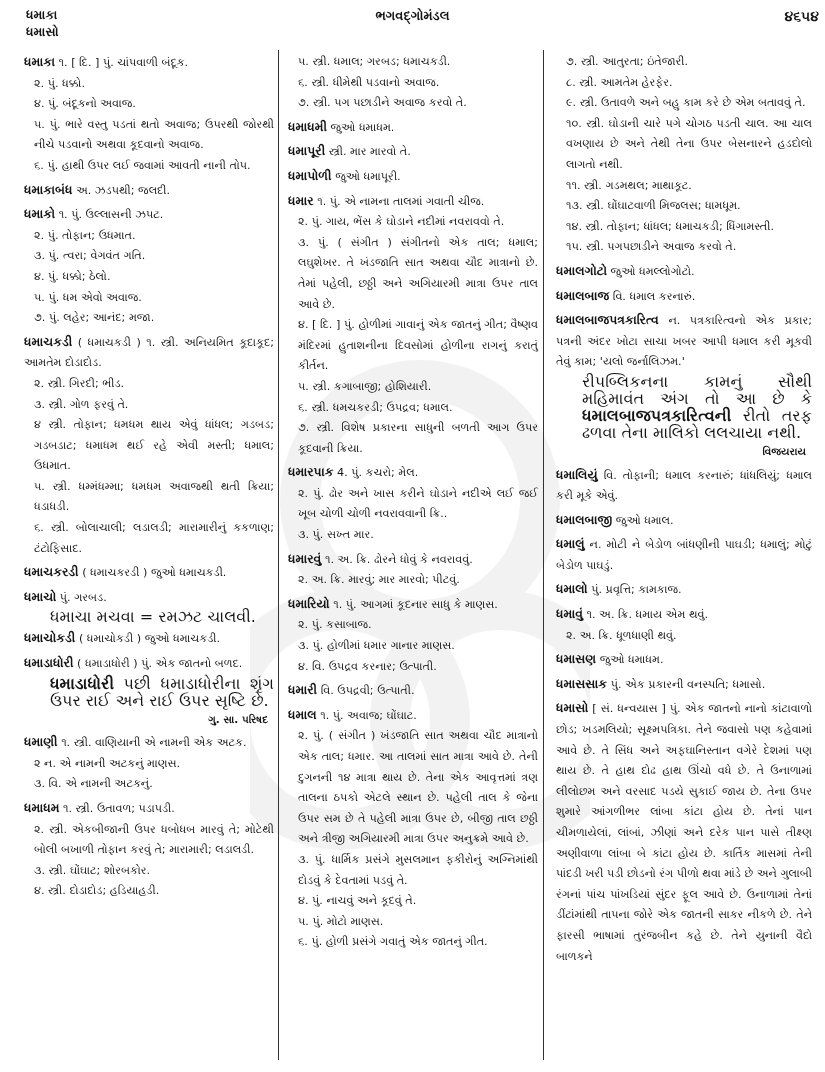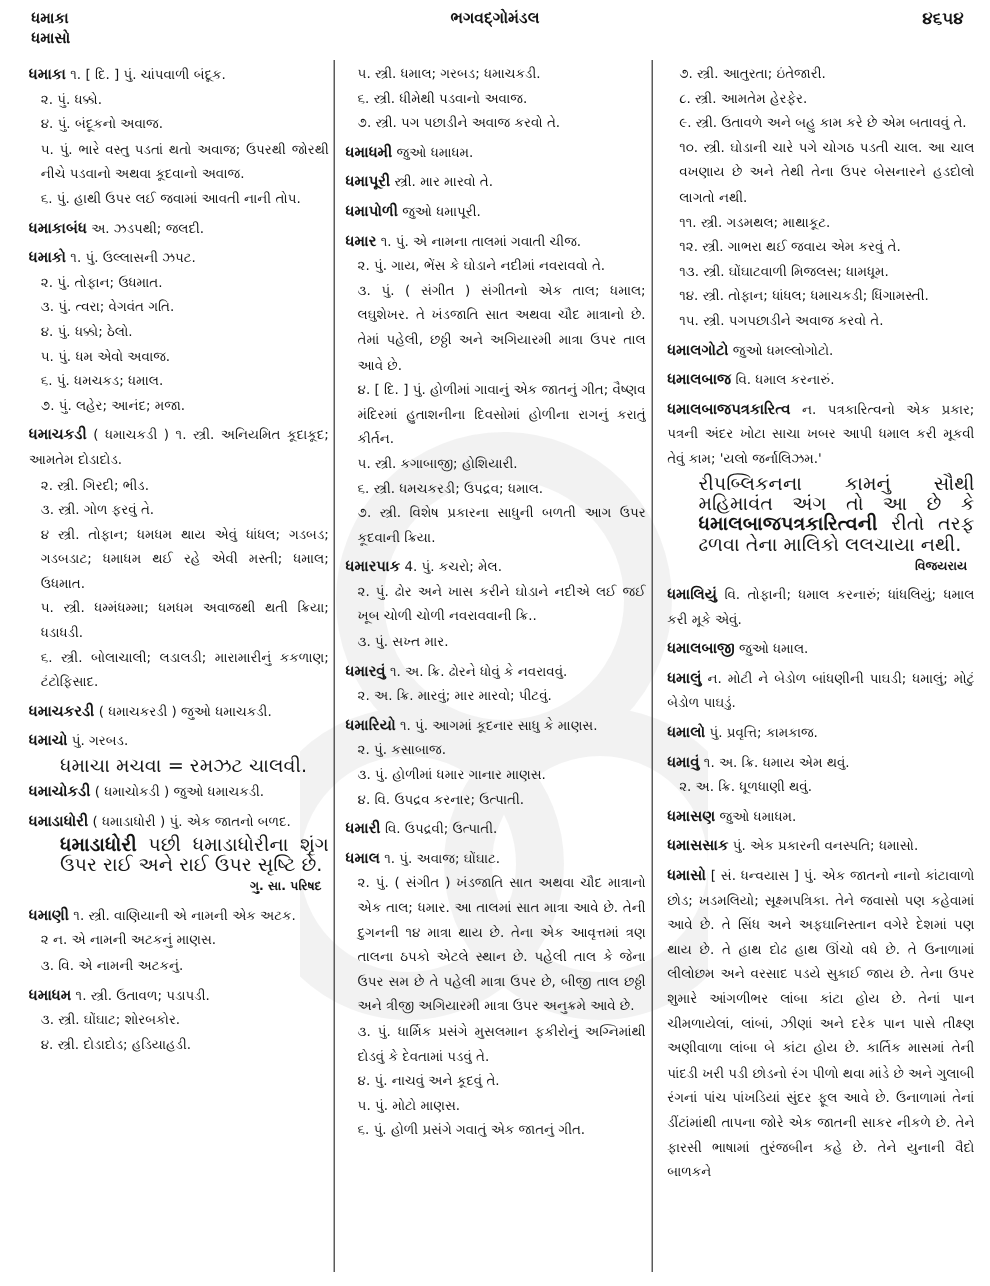--- a/index.html
+++ b/index.html
@@ -7,21 +7,21 @@
     width: 825px; height: 1072px; overflow: hidden; position: relative;
     font-family: "DejaVu Sans", sans-serif; color: #151515;
   }
   .watermark {
     position: absolute; left: 250px; top: 360px; width: 340px; height: 520px;
     pointer-events: none; opacity: 0.10;
   }
   .header { position: absolute; left: 0; top: 0; width: 825px; height: 48px; }
   .guide { position: absolute; left: 26px; top: 6px; font-weight: bold; font-size: 12.5px; line-height: 17px; }
   .title { position: absolute; left: 0; right: 0; top: 8px; text-align: center; font-size: 13px; font-weight: bold; }
-  .pageno { position: absolute; right: 22px; top: 8px; font-size: 14px; font-weight: bold; }
+  .pageno { position: absolute; right: 6px; top: 8px; font-size: 14px; font-weight: bold; }
   .col {
     position: absolute; top: 52px; font-size: 11.2px; line-height: 20.6px;
   }
   .col1 { left: 24px; width: 250px; }
   .col2 { left: 288px; width: 250px; }
   .col3 { left: 556px; width: 256px; }
   .divider { position: absolute; top: 50px; width: 1px; background: #333; }
   .d1 { left: 278px; height: 1010px; }
   .d2 { left: 543px; height: 1010px; }
   .entry { margin-bottom: 3px; text-align: justify; }
@@ -62,21 +62,20 @@
     </div>
     <div class="entry">
       <div class=""><span class="hw">ધમાકાબંધ</span> <span>અ. ઝડપથી; જલદી.</span></div>
     </div>
     <div class="entry">
       <div class=""><span class="hw">ધમાકો</span> <span>૧. પું. ઉલ્લાસની ઝપટ.</span></div>
       <div class="sub"><span>૨. પું. તોફાન; ઉધમાત.</span></div>
       <div class="sub"><span>૩. પું. ત્વરા; વેગવંત ગતિ.</span></div>
       <div class="sub"><span>૪. પું. ધક્કો; ઠેલો.</span></div>
       <div class="sub"><span>૫. પું. ધમ એવો અવાજ.</span></div>
-      <div class="sub"><span>૬. પું. ધમચકડ; ધમાલ.</span></div>
       <div class="sub"><span>૭. પું. લહેર; આનંદ; મજા.</span></div>
     </div>
     <div class="entry">
       <div class=""><span class="hw">ધમાચકડી</span> <span>( ધમાચકડી ) ૧. સ્ત્રી. અનિયમિત કૂદાકૂદ; આમતેમ દોડાદોડ.</span></div>
       <div class="sub"><span>૨. સ્ત્રી. ગિરદી; ભીડ.</span></div>
       <div class="sub"><span>૩. સ્ત્રી. ગોળ ફરવું તે.</span></div>
       <div class="sub"><span>૪ સ્ત્રી. તોફાન; ધમધમ થાય એવું ધાંધલ; ગડબડ; ગડબડાટ; ધમાધમ થઈ રહે એવી મસ્તી; ધમાલ; ઉધમાત.</span></div>
       <div class="sub"><span>૫. સ્ત્રી. ધમ્મંધમ્મા; ધમધમ અવાજથી થતી ક્રિયા; ધડાધડી.</span></div>
       <div class="sub"><span>૬. સ્ત્રી. બોલાચાલી; લડાલડી; મારામારીનું કકળાણ; ટંટોફિસાદ.</span></div>
     </div>
@@ -95,20 +94,21 @@
       <div class="quote"><span class="qhw">ધમાડાધોરી</span> <span>પછી ધમાડાધોરીના શૃંગ ઉપર રાઈ અને રાઈ ઉપર સૃષ્ટિ છે.</span></div>
       <div class="src">ગુ. સા. પરિષદ</div>
     </div>
     <div class="entry">
       <div class=""><span class="hw">ધમાણી</span> <span>૧. સ્ત્રી. વાણિયાની એ નામની એક અટક.</span></div>
       <div class="sub"><span>૨ ન. એ નામની અટકનું માણસ.</span></div>
       <div class="sub"><span>૩. વિ. એ નામની અટકનું.</span></div>
     </div>
     <div class="entry">
       <div class=""><span class="hw">ધમાધમ</span> <span>૧. સ્ત્રી. ઉતાવળ; પડાપડી.</span></div>
+      <div class="sub"><span>૨. સ્ત્રી. એકબીજાની ઉપર ધબોધબ મારવું તે; મોટેથી બોલી બખાળી તોફાન કરવું તે; મારામારી; લડાલડી.</span></div>
       <div class="sub"><span>૩. સ્ત્રી. ઘોંઘાટ; શોરબકોર.</span></div>
       <div class="sub"><span>૪. સ્ત્રી. દોડાદોડ; હડિયાહડી.</span></div>
     </div>
   </div>
 <div class="col col2">
     <div class="entry">
       <div class="sub"><span>૫. સ્ત્રી. ધમાલ; ગરબડ; ધમાચકડી.</span></div>
       <div class="sub"><span>૬. સ્ત્રી. ધીમેથી પડવાનો અવાજ.</span></div>
       <div class="sub"><span>૭. સ્ત્રી. પગ પછાડીને અવાજ કરવો તે.</span></div>
     </div>
@@ -157,21 +157,20 @@
       <div class="sub"><span>૬. પું. હોળી પ્રસંગે ગવાતું એક જાતનું ગીત.</span></div>
     </div>
   </div>
 <div class="col col3">
     <div class="entry">
       <div class="sub"><span>૭. સ્ત્રી. આતુરતા; ઇંતેજારી.</span></div>
       <div class="sub"><span>૮. સ્ત્રી. આમતેમ હેરફેર.</span></div>
       <div class="sub"><span>૯. સ્ત્રી. ઉતાવળે અને બહુ કામ કરે છે એમ બતાવવું તે.</span></div>
       <div class="sub"><span>૧૦. સ્ત્રી. ઘોડાની ચારે પગે ચોગઠ પડતી ચાલ. આ ચાલ વખણાય છે અને તેથી તેના ઉપર બેસનારને હડદોલો લાગતો નથી.</span></div>
       <div class="sub"><span>૧૧. સ્ત્રી. ગડમથલ; માથાકૂટ.</span></div>
-      <div class="sub"><span>૧૨. સ્ત્રી. ગાભરા થઈ જવાય એમ કરવું તે.</span></div>
       <div class="sub"><span>૧૩. સ્ત્રી. ઘોંઘાટવાળી મિજલસ; ધામધૂમ.</span></div>
       <div class="sub"><span>૧૪. સ્ત્રી. તોફાન; ધાંધલ; ધમાચકડી; ધિંગામસ્તી.</span></div>
       <div class="sub"><span>૧૫. સ્ત્રી. પગપછાડીને અવાજ કરવો તે.</span></div>
     </div>
     <div class="entry">
       <div class=""><span class="hw">ધમાલગોટો</span> <span>જુઓ ધમલ્લોગોટો.</span></div>
     </div>
     <div class="entry">
       <div class=""><span class="hw">ધમાલબાજ</span> <span>વિ. ધમાલ કરનારું.</span></div>
     </div>

